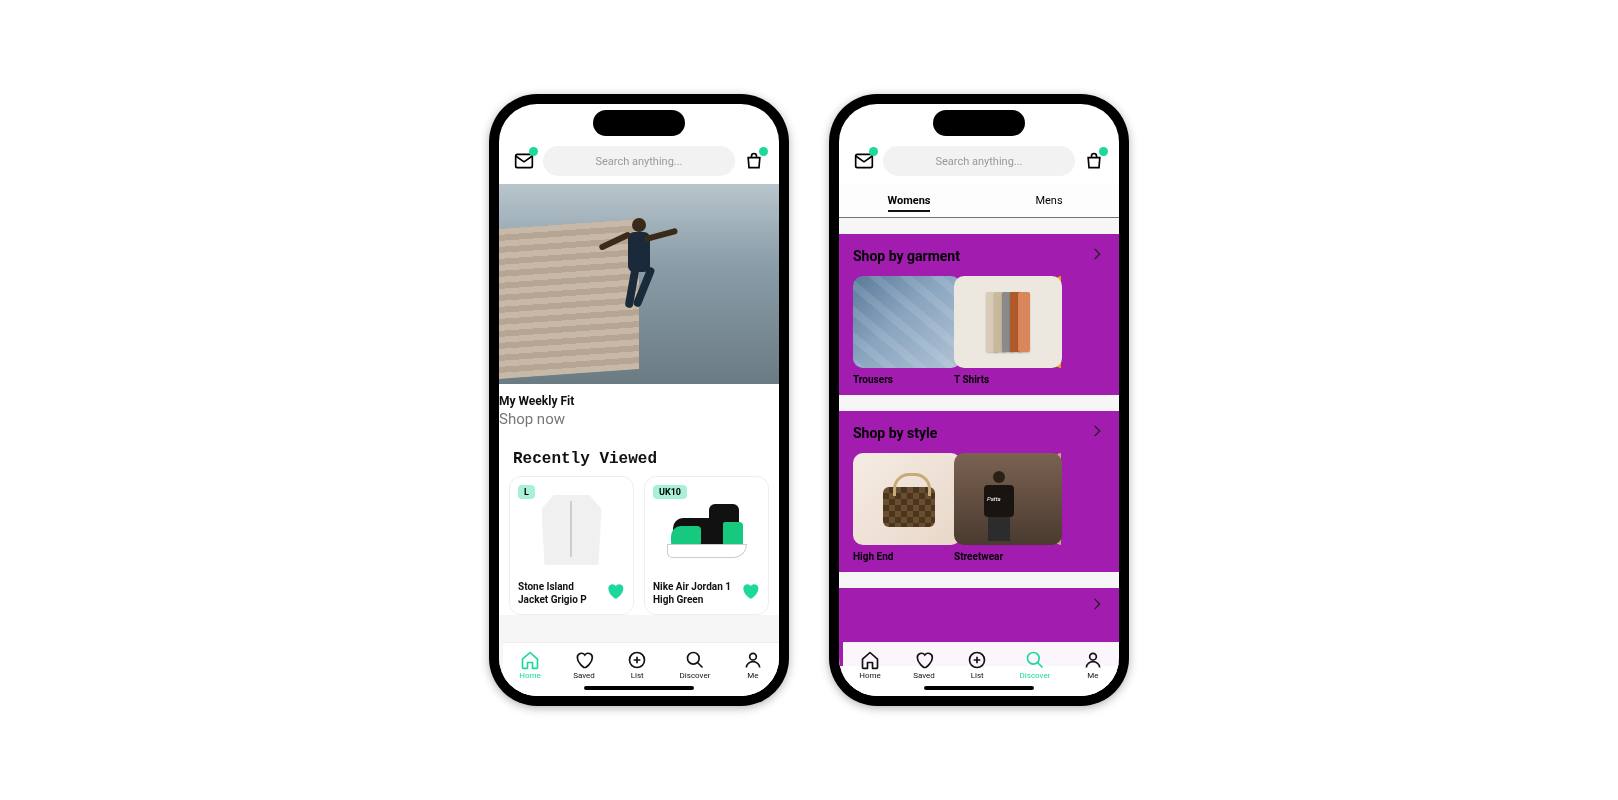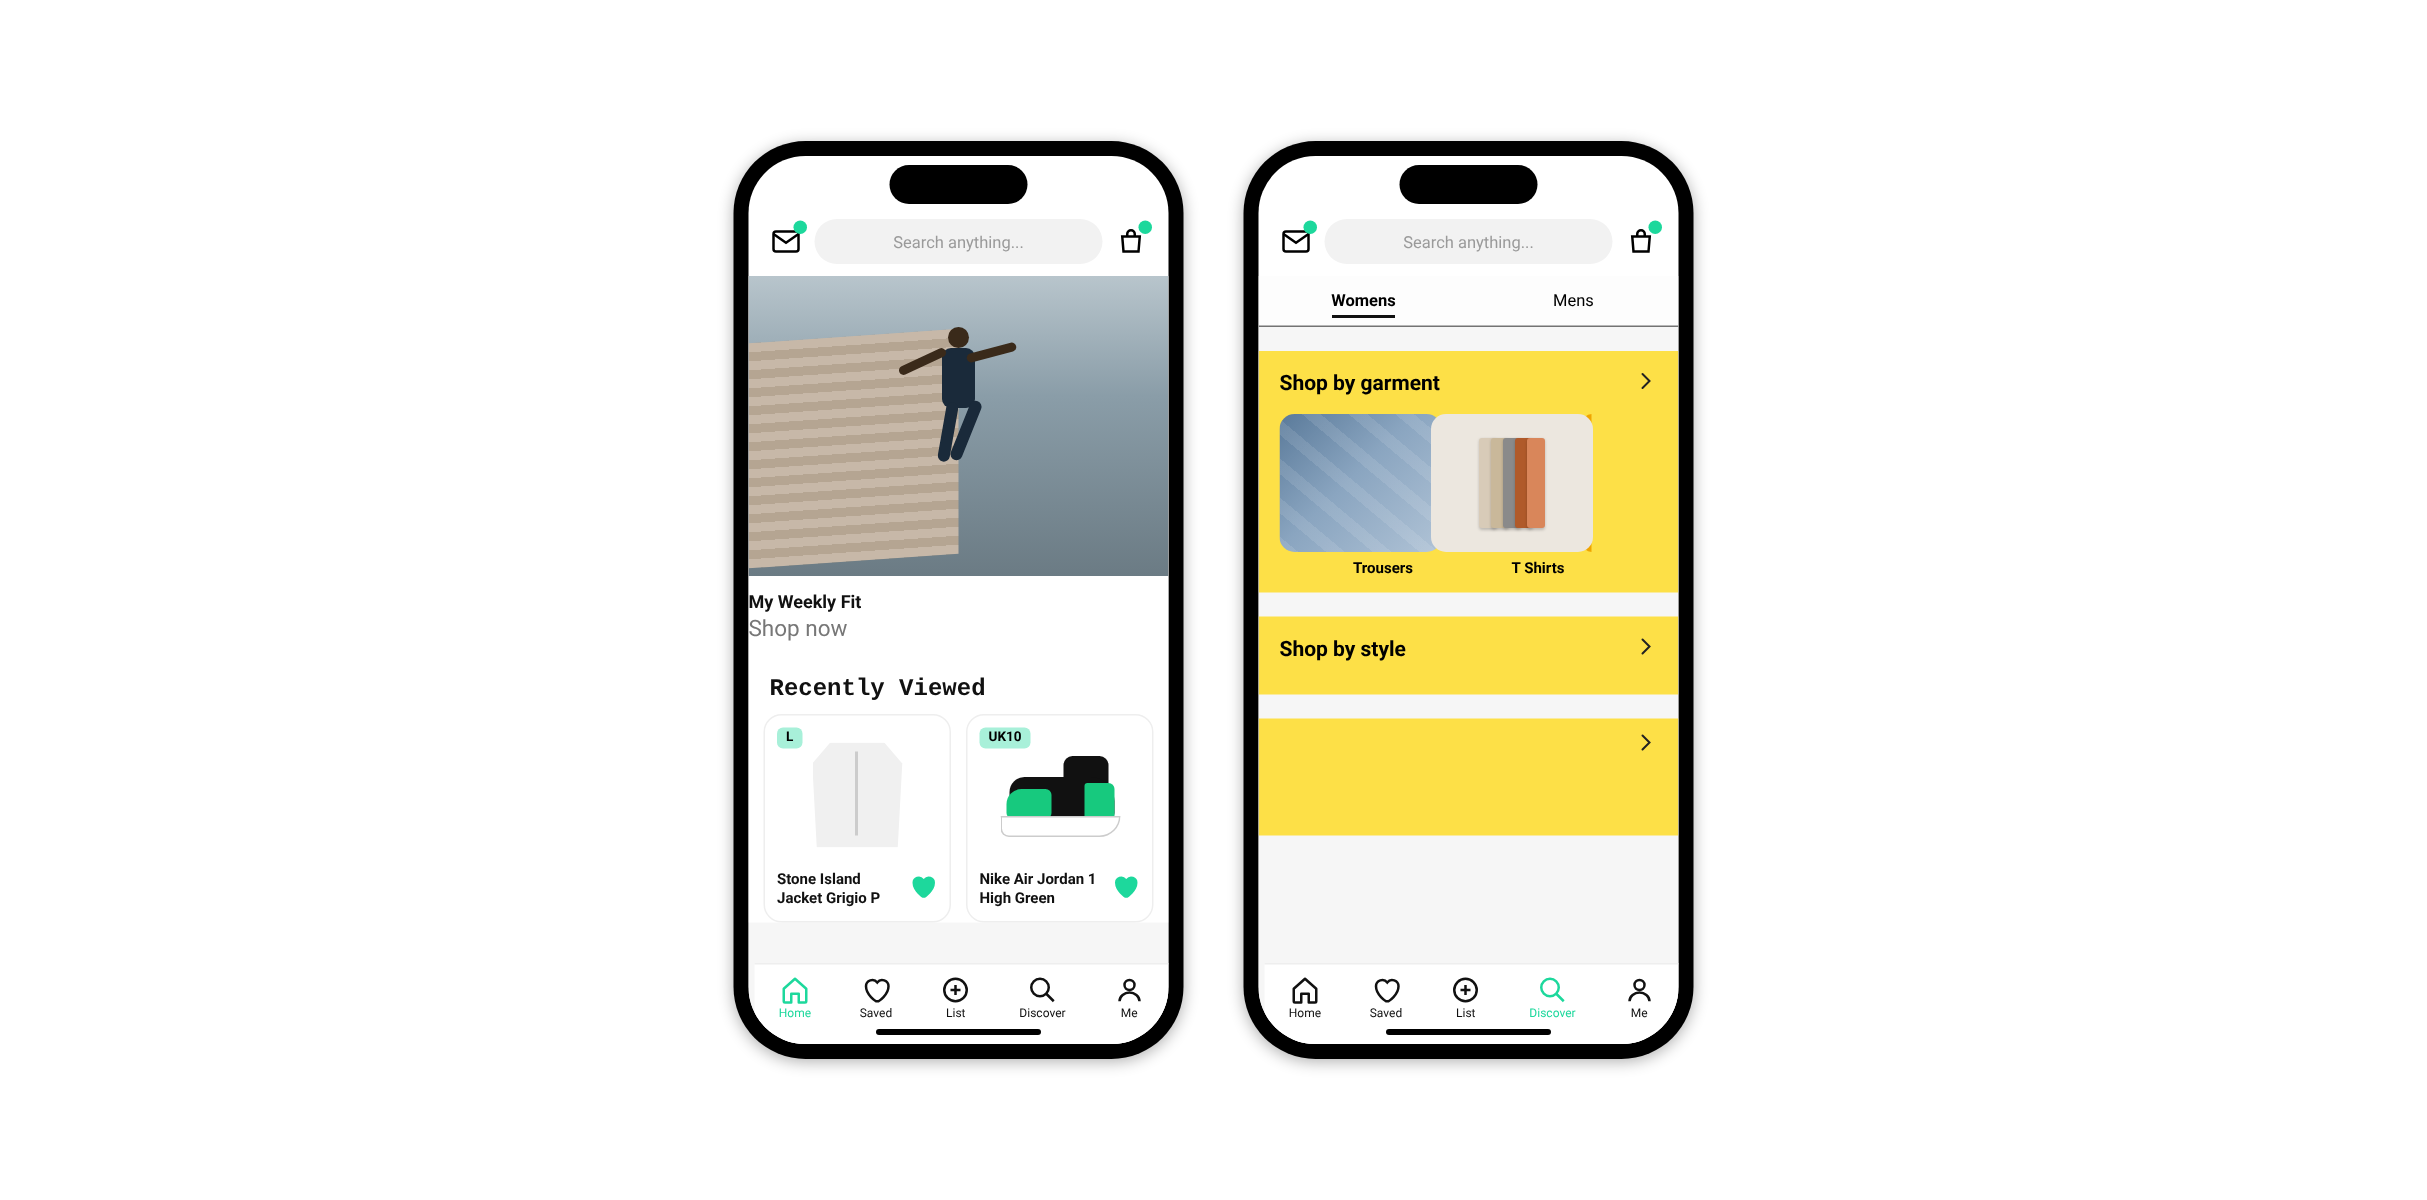--- a/index.html
+++ b/index.html
@@ -201,24 +201,23 @@
     display:flex; background:#fdfdfd;
     border-bottom:1px solid #737373;
   }
   .tab {
     flex:1; text-align:center;
     font-size:11px; padding:10px 0;
   }
   .tab.active { font-weight:700; }
   .tab.active span { border-bottom:2px solid #111; padding-bottom:3px;}
   .shop-section {
-    background:#fde047;
+    background:#a21caf;
     margin-top:16px;
     padding:12px 0 10px 14px;
-    text-align:right;
   }
   .shop-head {
     display:flex; justify-content:space-between; align-items:center;
     padding-right:14px; margin-bottom:10px;
   }
   .shop-head h3 { font-size:14px; font-weight:700; }
   .chev { color:#222; }
   .tile-row {
     display:flex; gap:12px; overflow:hidden;
   }
@@ -456,20 +455,39 @@
 
       <div class="shop-section">
         <div class="shop-head">
           <h3>Shop by style</h3>
           <span class="chev">
             <svg viewBox="0 0 24 24" width="16" height="16">
                 <use href="#i-chev"></use>
               </svg>
           </span>
         </div>
+        <div class="tile-row">
+          <div class="tile">
+            <div class="tile-img highend">
+                <div class="bag"></div>
+              </div>
+            <div class="tile-label">High End</div>
+          </div>
+          <div class="tile">
+            <div class="tile-img streetwear">
+              <div class="person">
+                  <div class="h"></div>
+                  <div class="b"></div>
+                  <div class="l"></div>
+                </div>
+            </div>
+            <div class="tile-label">Streetwear</div>
+          </div>
+          <div class="peek" style="height:92px;background:#c7a97a;border-radius:6px 0 0 6px;"></div>
+        </div>
       </div>
 
       <div class="shop-section" style="padding-top:8px;padding-bottom:40px;">
         <div class="shop-head">
           <h3 style="color:transparent;">.</h3>
           <span class="chev">
             <svg viewBox="0 0 24 24" width="16" height="16">
                 <use href="#i-chev"></use>
               </svg>
           </span>

